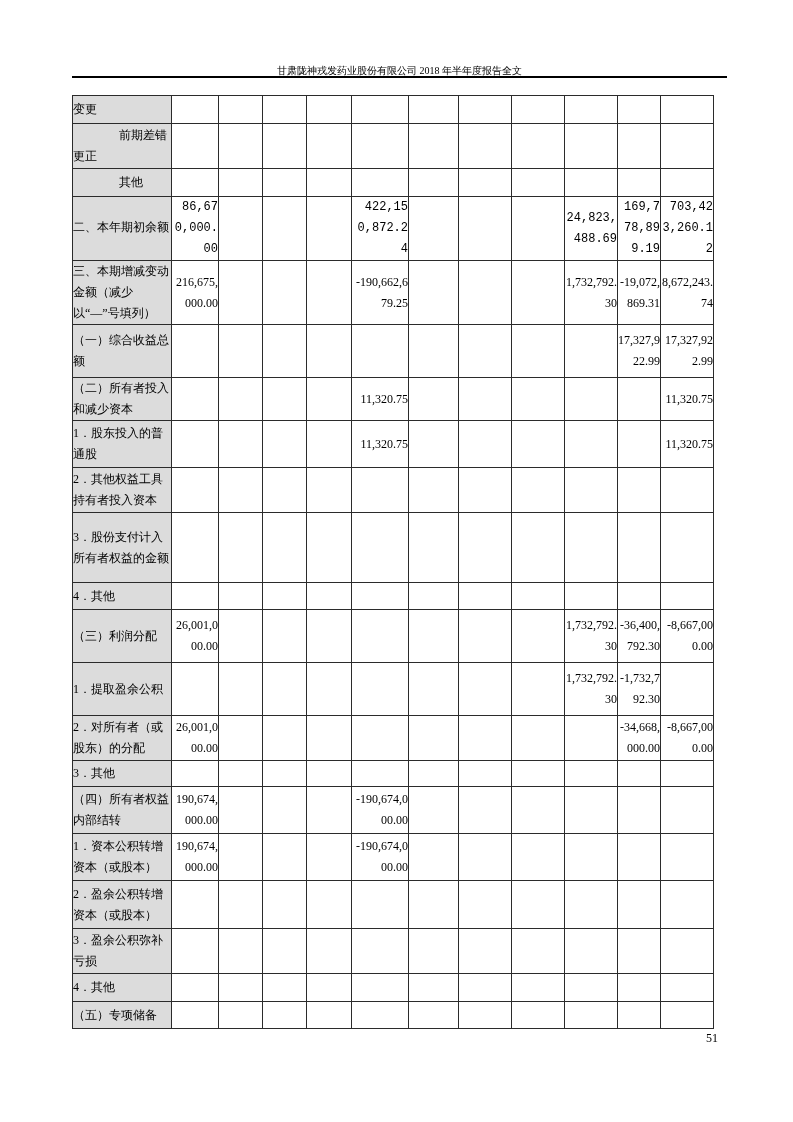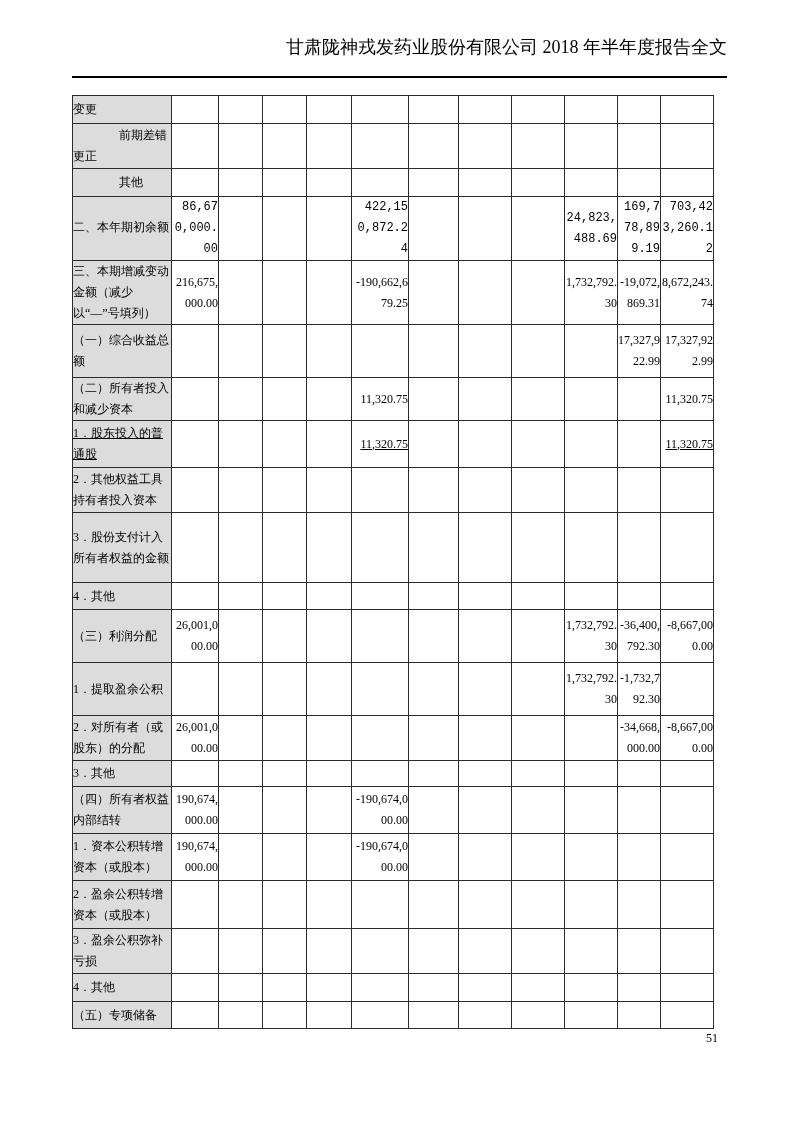--- a/index.html
+++ b/index.html
@@ -10,23 +10,23 @@
     color: #000000;
   }
   .page {
     position: relative;
     width: 793px; height: 1122px;
     overflow: hidden;
     background: #ffffff;
   }
   .header-title {
     position: absolute;
-    top: 38px; left: 72px; width: 655px;
-    text-align: right;
-    font-size: 18px;
+    top: 62px; left: 72px; width: 655px;
+    text-align: center;
+    font-size: 10px;
     line-height: 18px;
     white-space: nowrap;
   }
   .header-rule {
     position: absolute;
     top: 76px; left: 72px; width: 655px; height: 2px;
     background: #000000;
   }
   table.equity-table {
     position: absolute;
@@ -181,21 +181,21 @@
           <td class="num"></td>
           <td class="num"></td>
           <td class="num">11,320.75</td>
           <td class="num"></td>
           <td class="num"></td>
           <td class="num"></td>
           <td class="num"></td>
           <td class="num"></td>
           <td class="num">11,320.75</td>
         </tr>
-        <tr style="height: 47px; text-decoration: underline;">
+        <tr style="height: 47px;">
           <td class="label">1．股东投入的普通股</td>
           <td class="num"></td>
           <td class="num"></td>
           <td class="num"></td>
           <td class="num"></td>
           <td class="num">11,320.75</td>
           <td class="num"></td>
           <td class="num"></td>
           <td class="num"></td>
           <td class="num"></td>

